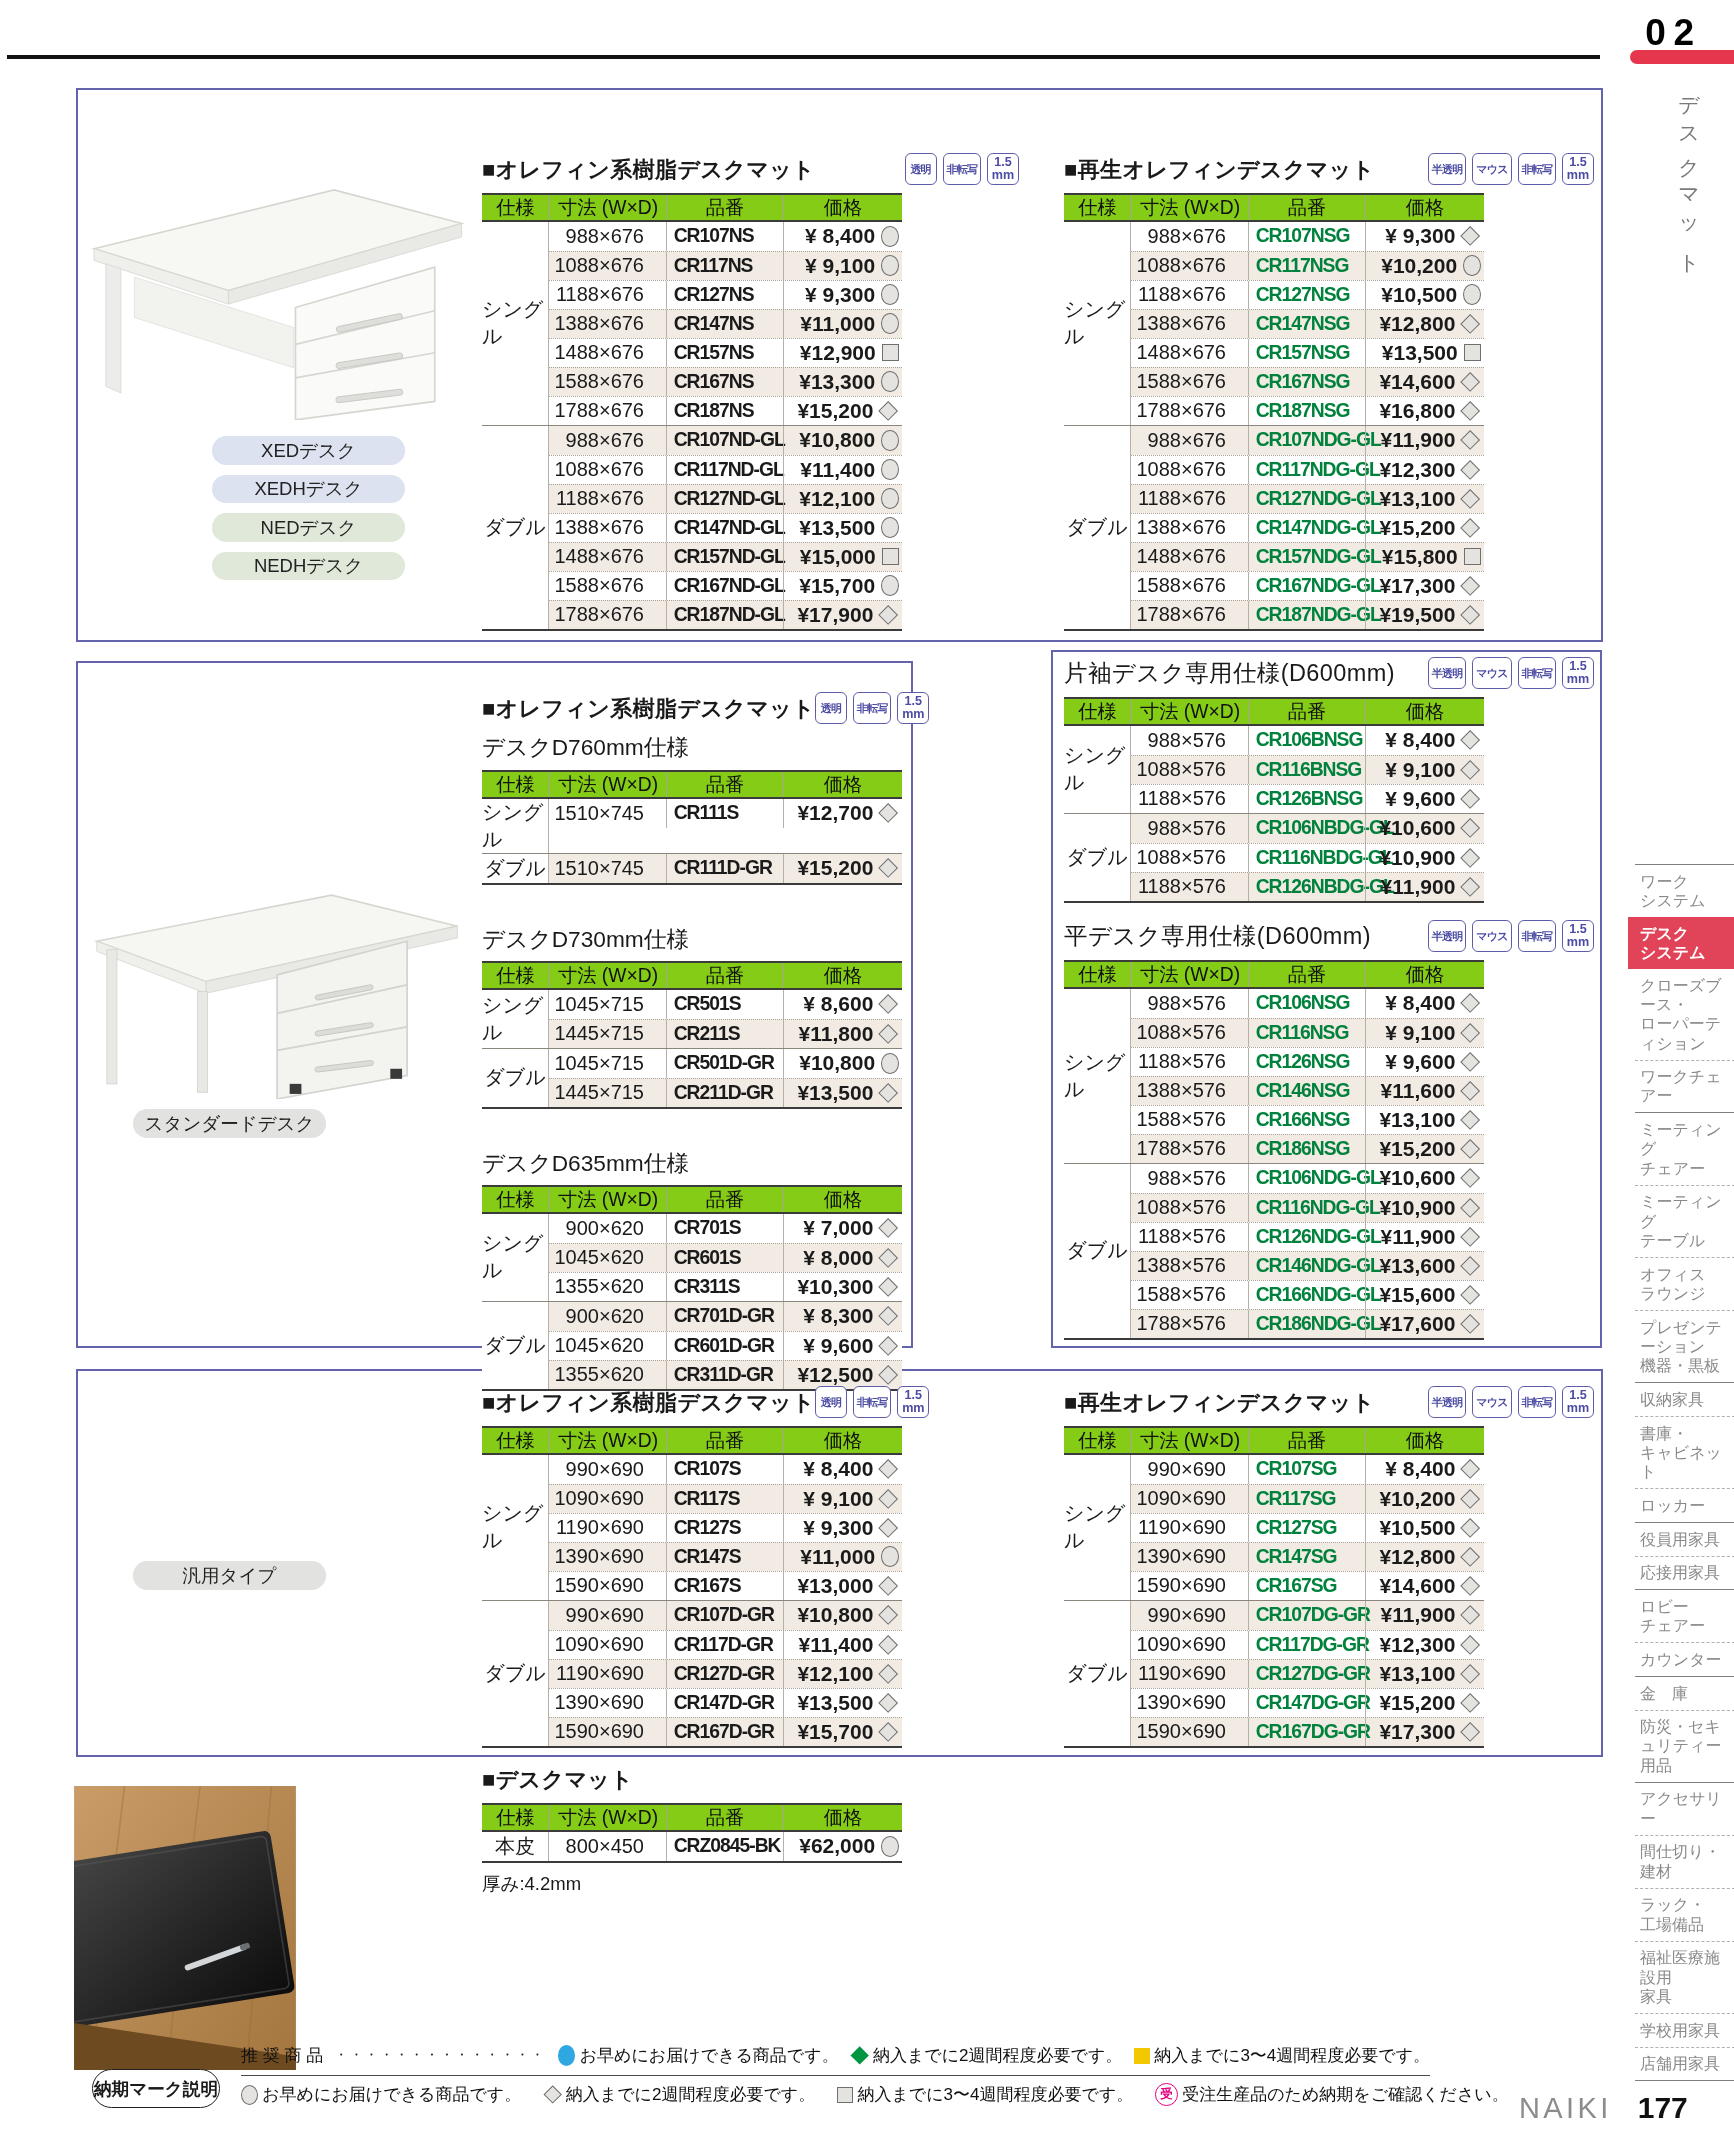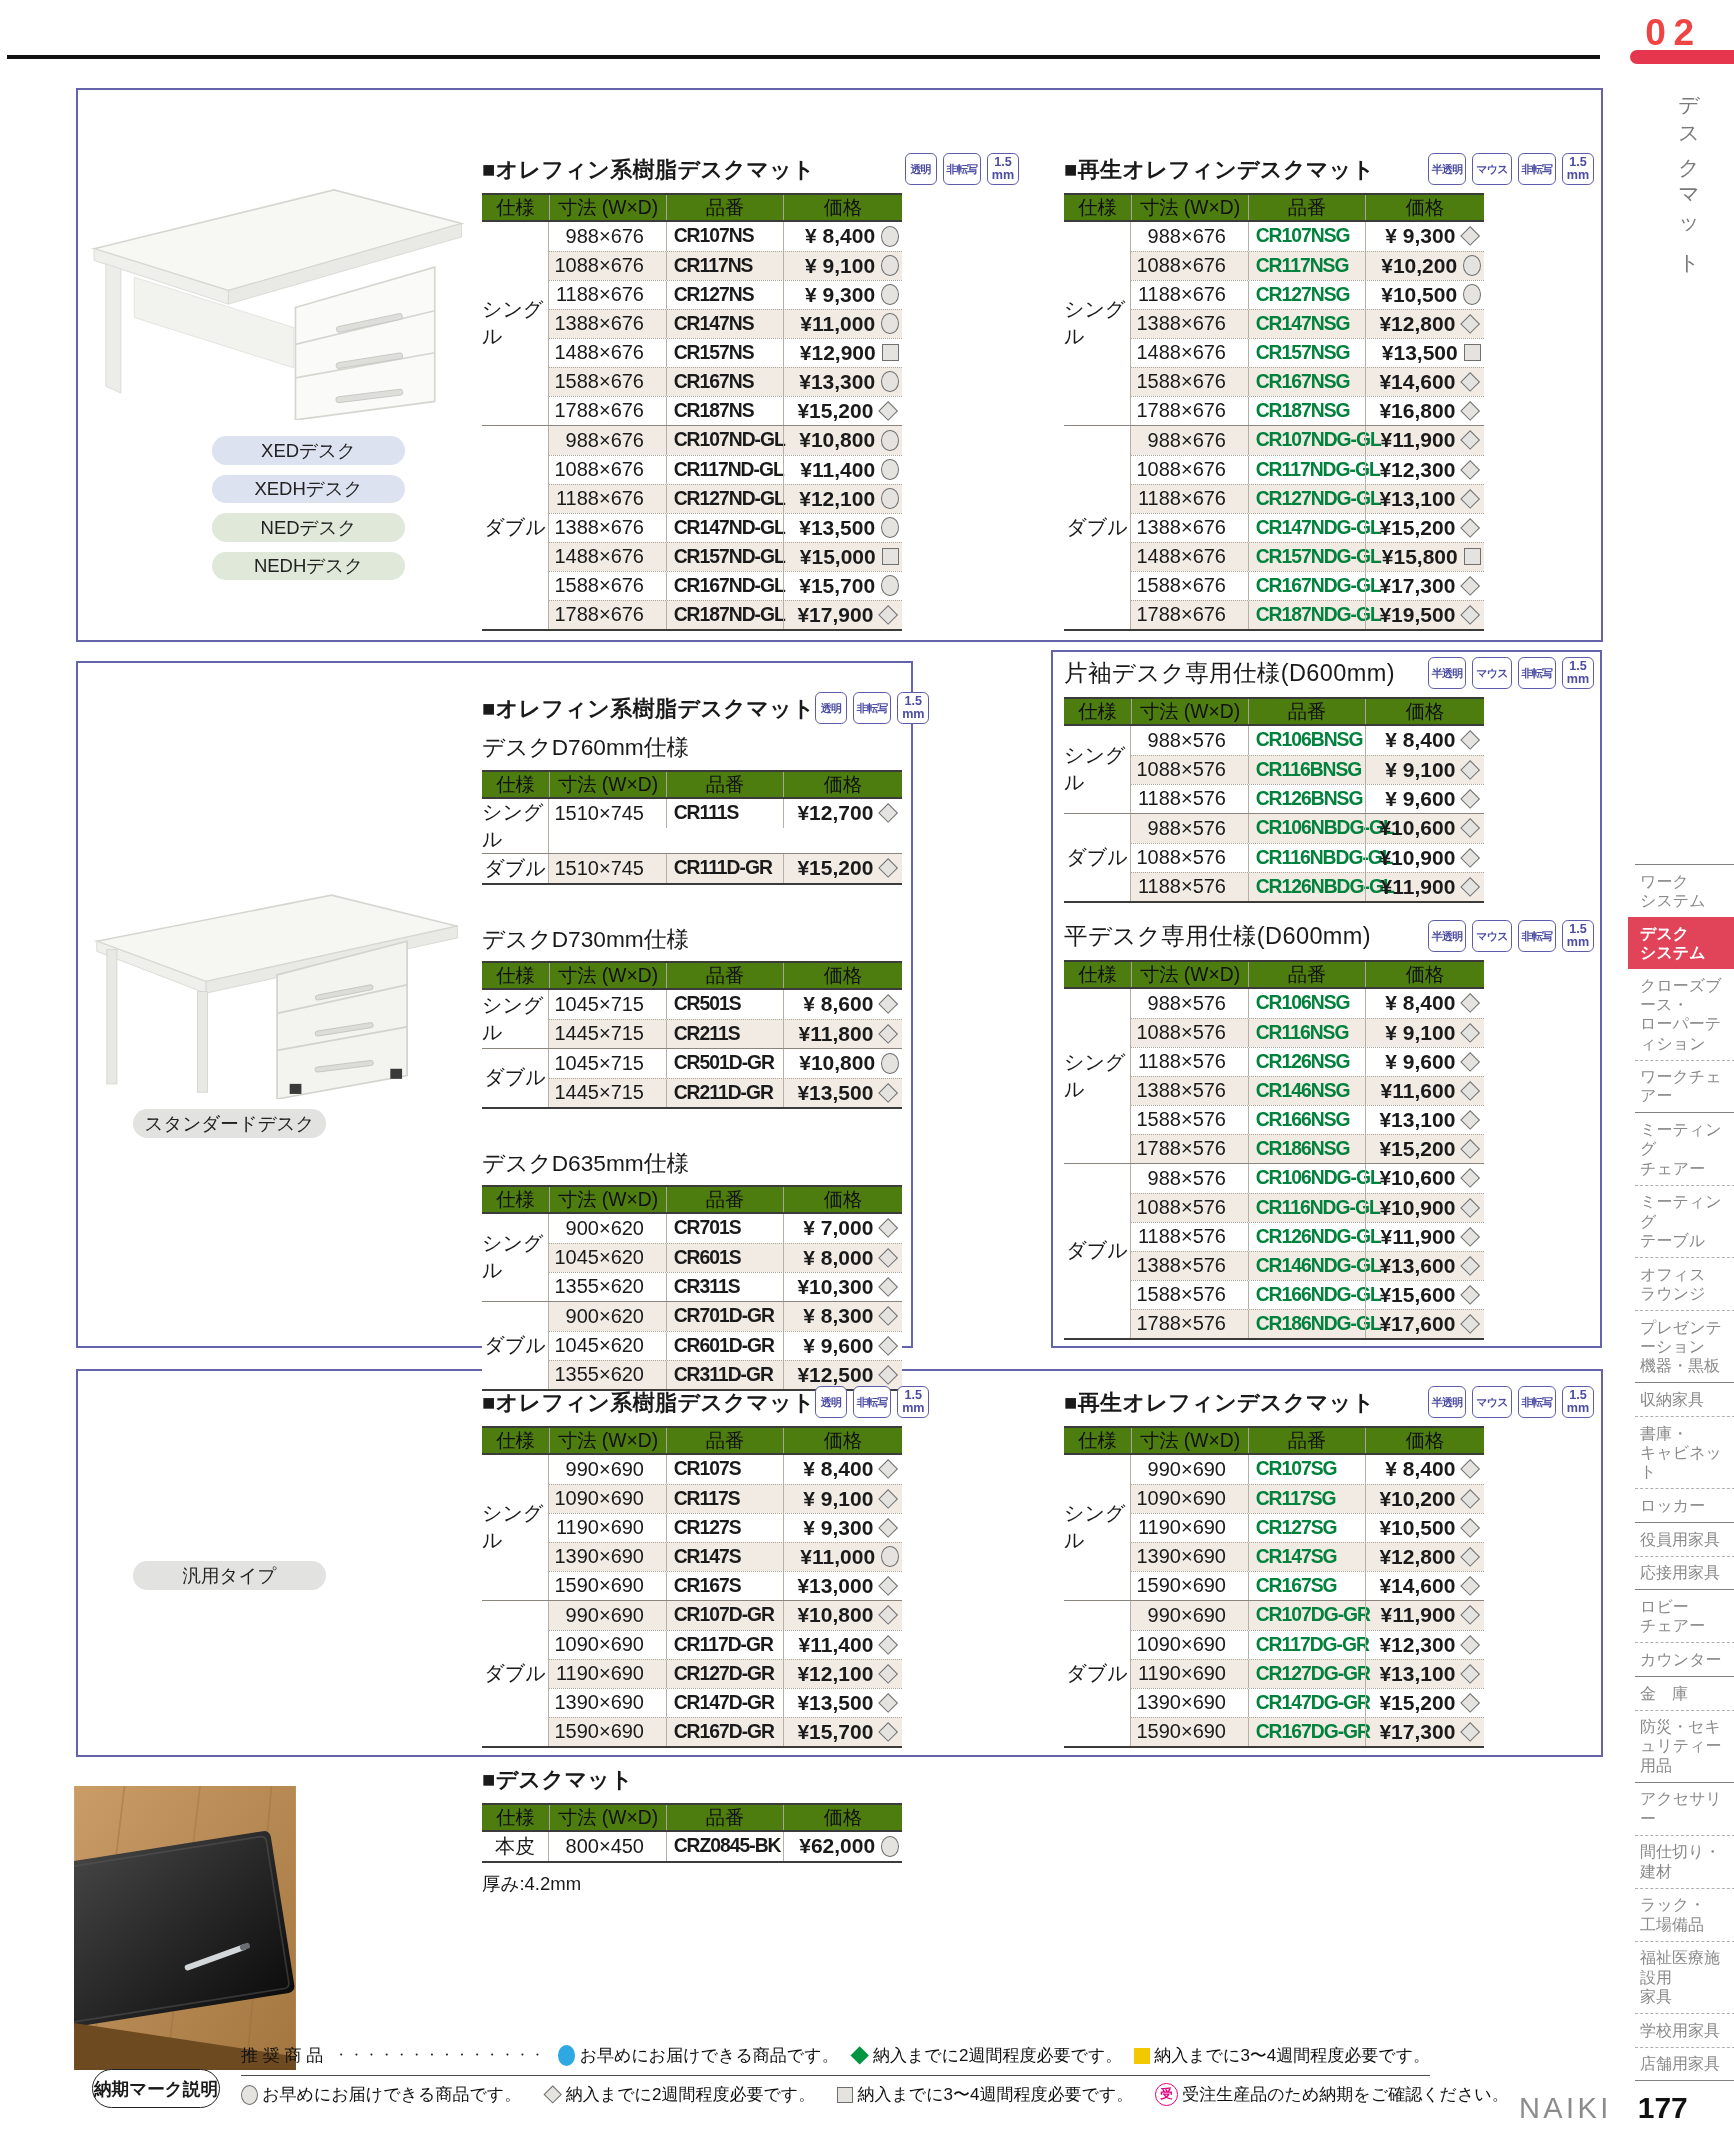--- a/index.html
+++ b/index.html
@@ -3,21 +3,21 @@
 <meta charset="utf-8">
 <style>
   html,body{margin:0;padding:0;background:#fff;}
   *{box-sizing:border-box;}
   .page{position:relative;width:1734px;height:2147px;background:#fff;overflow:hidden;
         font-family:"Liberation Sans","DejaVu Sans",sans-serif;color:#1a1a1a;}
 
   
   .top-rule{position:absolute;left:6.7px;top:55px;width:1593px;height:4.2px;background:#121212;}
   .section-num{position:absolute;left:1618px;top:11.7px;width:111px;text-align:center;
-        font-size:37px;font-weight:bold;color:#ef4444;letter-spacing:7.6px;}
+        font-size:37px;font-weight:bold;color:#000000;letter-spacing:7.6px;}
   .red-bar{position:absolute;left:1630px;top:50px;width:104px;height:14.3px;background:#e5364d;border-radius:7.6px 0 0 7.6px;}
   .side-tab{position:absolute;left:1675px;top:81px;writing-mode:vertical-rl;font-size:21px;
         color:#7a7a7a;letter-spacing:7.6px;font-weight:500;}
 
   
   .pbox{position:absolute;border:2.5px solid #6464ac;background:#fff;}
   .box1{left:76px;top:88px;width:1527px;height:554px;}
   .box2l{left:76px;top:661px;width:837px;height:687px;}
   .box2r{left:1051px;top:650px;width:551px;height:698px;}
   .box3{left:76px;top:1369px;width:1527px;height:388px;}
@@ -39,21 +39,21 @@
   .subt{font-size:22.7px;font-weight:400;margin:39px 0 6.7px 0;}
   .subt.first{margin-top:1.7px;}
   .badges{display:flex;gap:5.9px;align-items:flex-end;}
   .badge{border:1.7px solid #5c5cab;border-radius:5.9px;color:#4c4ca3;font-weight:bold;
          min-width:32px;height:32px;display:flex;align-items:center;justify-content:center;
          font-size:11px;letter-spacing:-0.8px;line-height:1;white-space:nowrap;padding:0 3px;background:#fff;}
   .badge.mm{flex-direction:column;font-size:12.6px;letter-spacing:0;}
 
   
   .tbl{width:420px;border-bottom:2.5px solid #3b3b3b;}
-  .thead{display:flex;height:28.5px;background:#4d7c0f;border-top:2.5px solid #3b3b3b;
+  .thead{display:flex;height:28.5px;background:#84cc16;border-top:2.5px solid #3b3b3b;
          border-bottom:2.5px solid #3b3b3b;align-items:stretch;}
   .th{display:flex;align-items:center;justify-content:center;font-size:19.3px;color:#111;}
   .th + .th{border-left:0.8px solid #aaa59b;}
   .c1{width:67px;} .c2{width:117px;} .c3{width:117px;} .c4{flex:1;}
   .tgroup{display:flex;}
   .tgroup + .tgroup{border-top:1.7px solid #8a867e;}
   .gspec{width:67px;display:flex;align-items:center;justify-content:center;font-size:20px;
          border-right:0.8px solid #b5b1a7;background:#fff;}
   .grows{flex:1;}
   .trow{display:flex;height:29px;align-items:stretch;background:#fff;}

